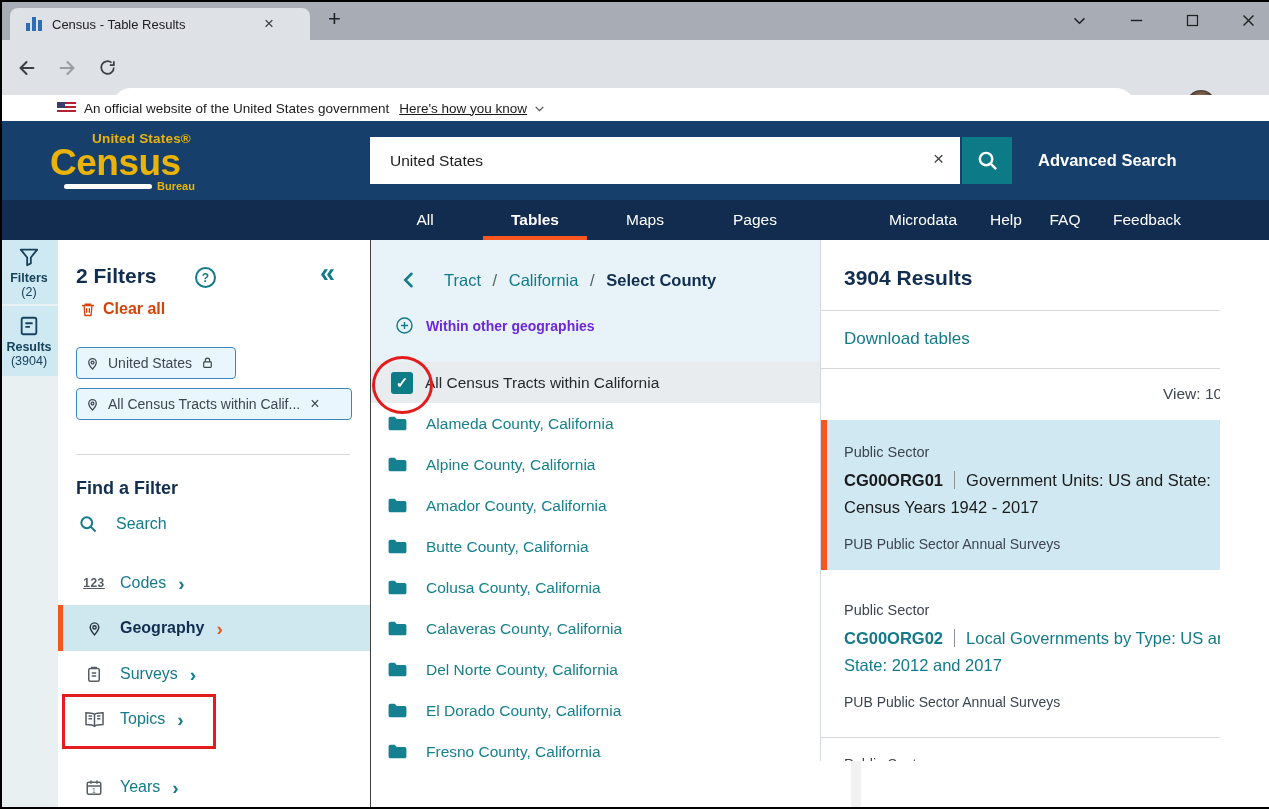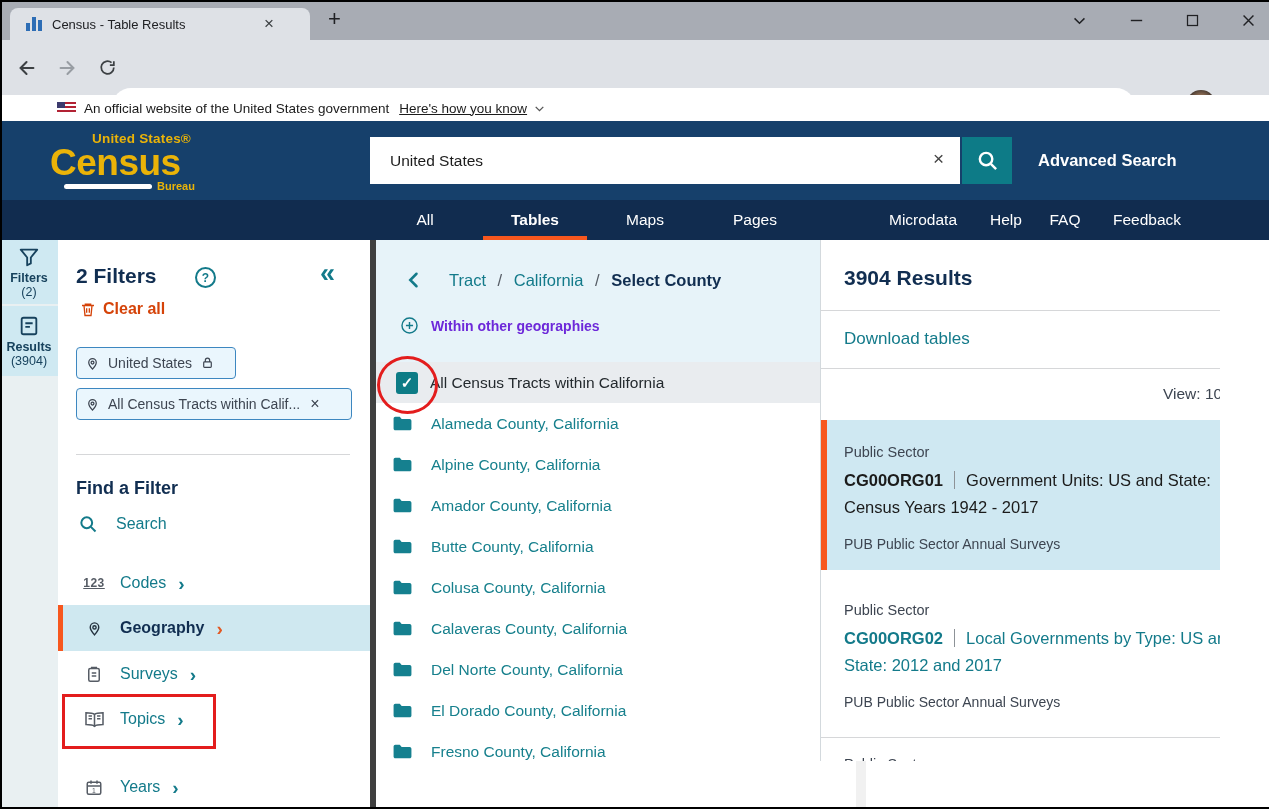--- a/index.html
+++ b/index.html
@@ -101,21 +101,21 @@
   .cat-label{margin-left:14px;font-size:16px;color:#137a8a;}
   .cat-chev{margin-left:12px;font-size:19px;font-weight:bold;color:#137a8a;line-height:1;}
   .row-codes{top:320px;} .row-geography{top:365px;background:#cfe8f0;border-left:5px solid #f7571e;}
   .row-geography .cat-icon{margin-left:19px;color:#24323f;}
   .row-geography .cat-label{font-weight:bold;color:#112e51;}
   .row-geography .cat-chev{color:#e25822;}
   .row-surveys{top:411px;} .row-topics{top:456px;} .row-years{top:524px;}
   .topics-annotation{position:absolute;left:4px;top:454px;width:148px;height:49px;border:3px solid #e31d1d;z-index:5;pointer-events:none;}
 
   
-  .geo-panel{position:absolute;left:370px;top:240px;width:500px;height:569px;background:#fff;border-left:6px solid #404040;}
+  .geo-panel{position:absolute;left:370px;top:240px;width:500px;height:569px;background:#fff;border-left:1px solid #404040;}
   .geo-header{position:absolute;left:0;top:0;width:500px;height:122px;background:#e7f3f9;}
   .geo-back{position:absolute;left:28px;top:30px;color:#137a8a;cursor:pointer;}
   .breadcrumb{position:absolute;left:73px;top:31px;font-size:16.5px;white-space:nowrap;}
   .bc-link{color:#137a8a;cursor:pointer;} .bc-sep{color:#565c65;margin:0 7px;}
   .bc-current{color:#112e51;font-weight:bold;}
   .geo-close{position:absolute;left:456px;top:22px;font-size:30px;font-weight:300;color:#1b1b1b;cursor:pointer;line-height:1;}
   .within-row{position:absolute;left:24px;top:76px;display:flex;align-items:center;gap:12px;cursor:pointer;}
   .within-row .plus{color:#137a8a;}
   .within-label{font-size:14px;font-weight:bold;color:#6d28d9;}
   .geo-list{position:absolute;left:0;top:122px;width:500px;height:447px;}

